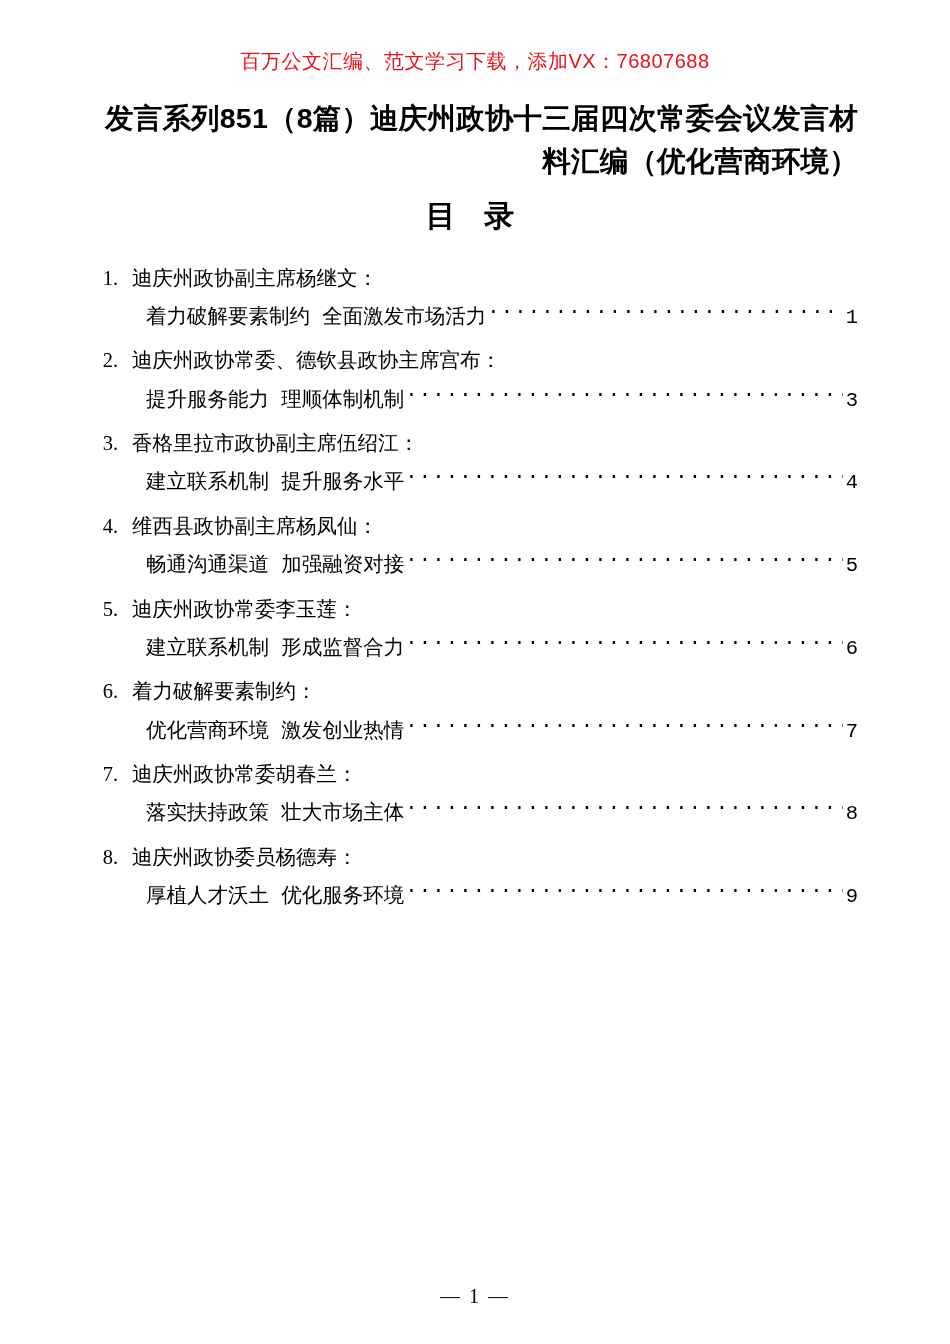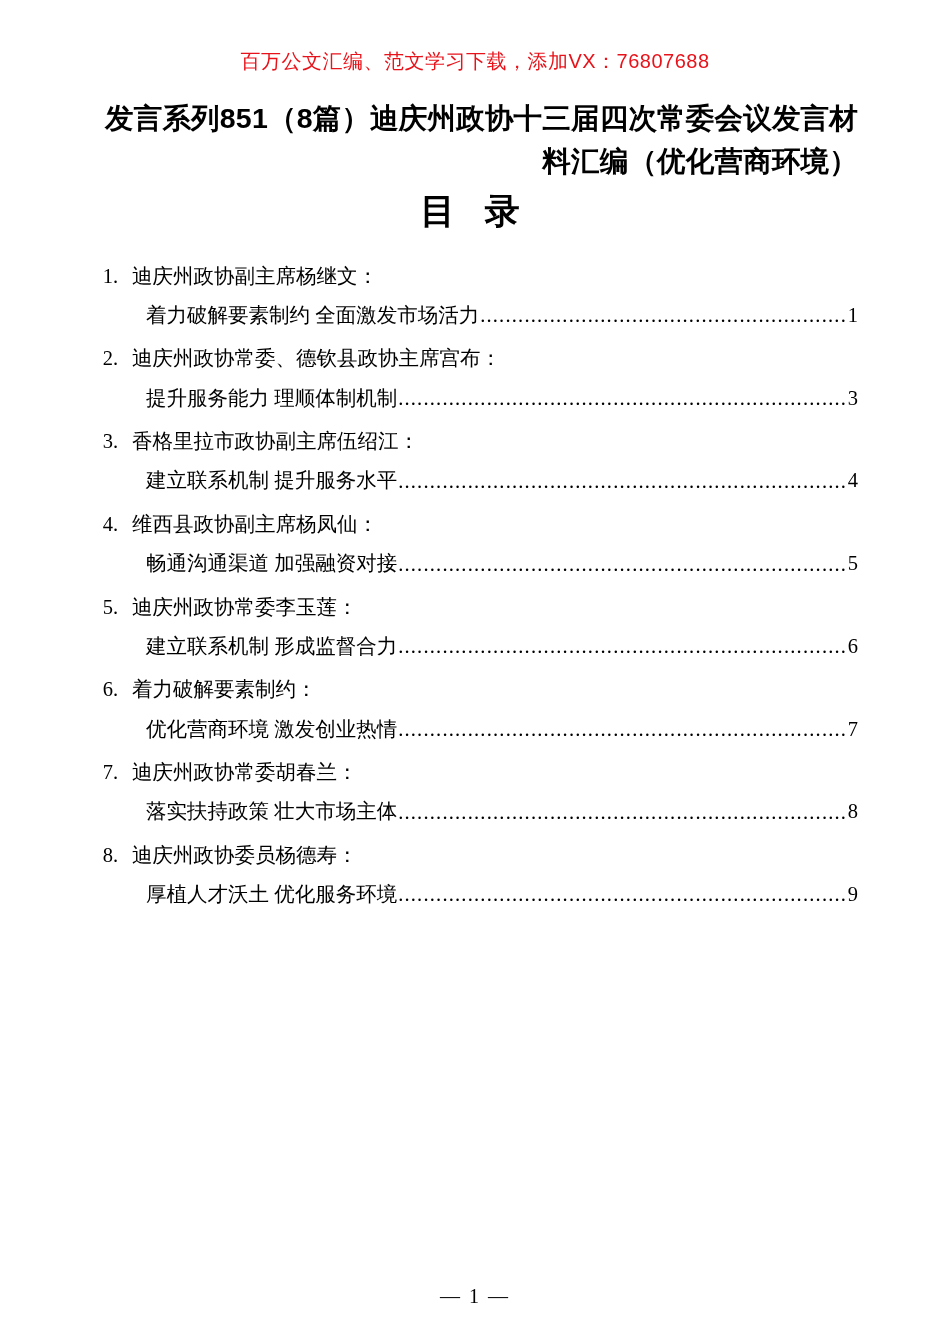--- a/index.html
+++ b/index.html
@@ -37,23 +37,23 @@
     font-weight: bold;
     font-size: 28.5px;
     line-height: 1.52;
     margin-top: 22px;
     letter-spacing: 0.2px;
   }
   .toc-heading {
     text-align: center;
     font-family: "Liberation Sans", "DejaVu Sans", sans-serif;
     font-weight: bold;
-    font-size: 35px;
+    font-size: 30px;
     letter-spacing: 10px;
-    margin-top: 4px;
+    margin-top: 12px;
     margin-bottom: 22px;
   }
   .toc {
     margin: 0;
     padding: 0;
     list-style: none;
   }
   .toc-item {
     margin-bottom: 4px;
   }
@@ -72,23 +72,24 @@
     box-sizing: border-box;
     font-size: 20.5px;
   }
   .entry-person {
     flex: 0 1 auto;
   }
   .entry-line2 {
     font-size: 20.5px;
     line-height: 1.92;
     display: flex;
-    align-items: center;
+    align-items: flex-start;
     padding-left: 54px;
     white-space: nowrap;
+    font-family: Liberation Mono, monospace;
   }
   .entry-title {
     flex: 0 0 auto;
   }
   .dots {
     flex: 1 1 auto;
     overflow: hidden;
     white-space: nowrap;
     letter-spacing: 1.2px;
     margin: 0 1px;

